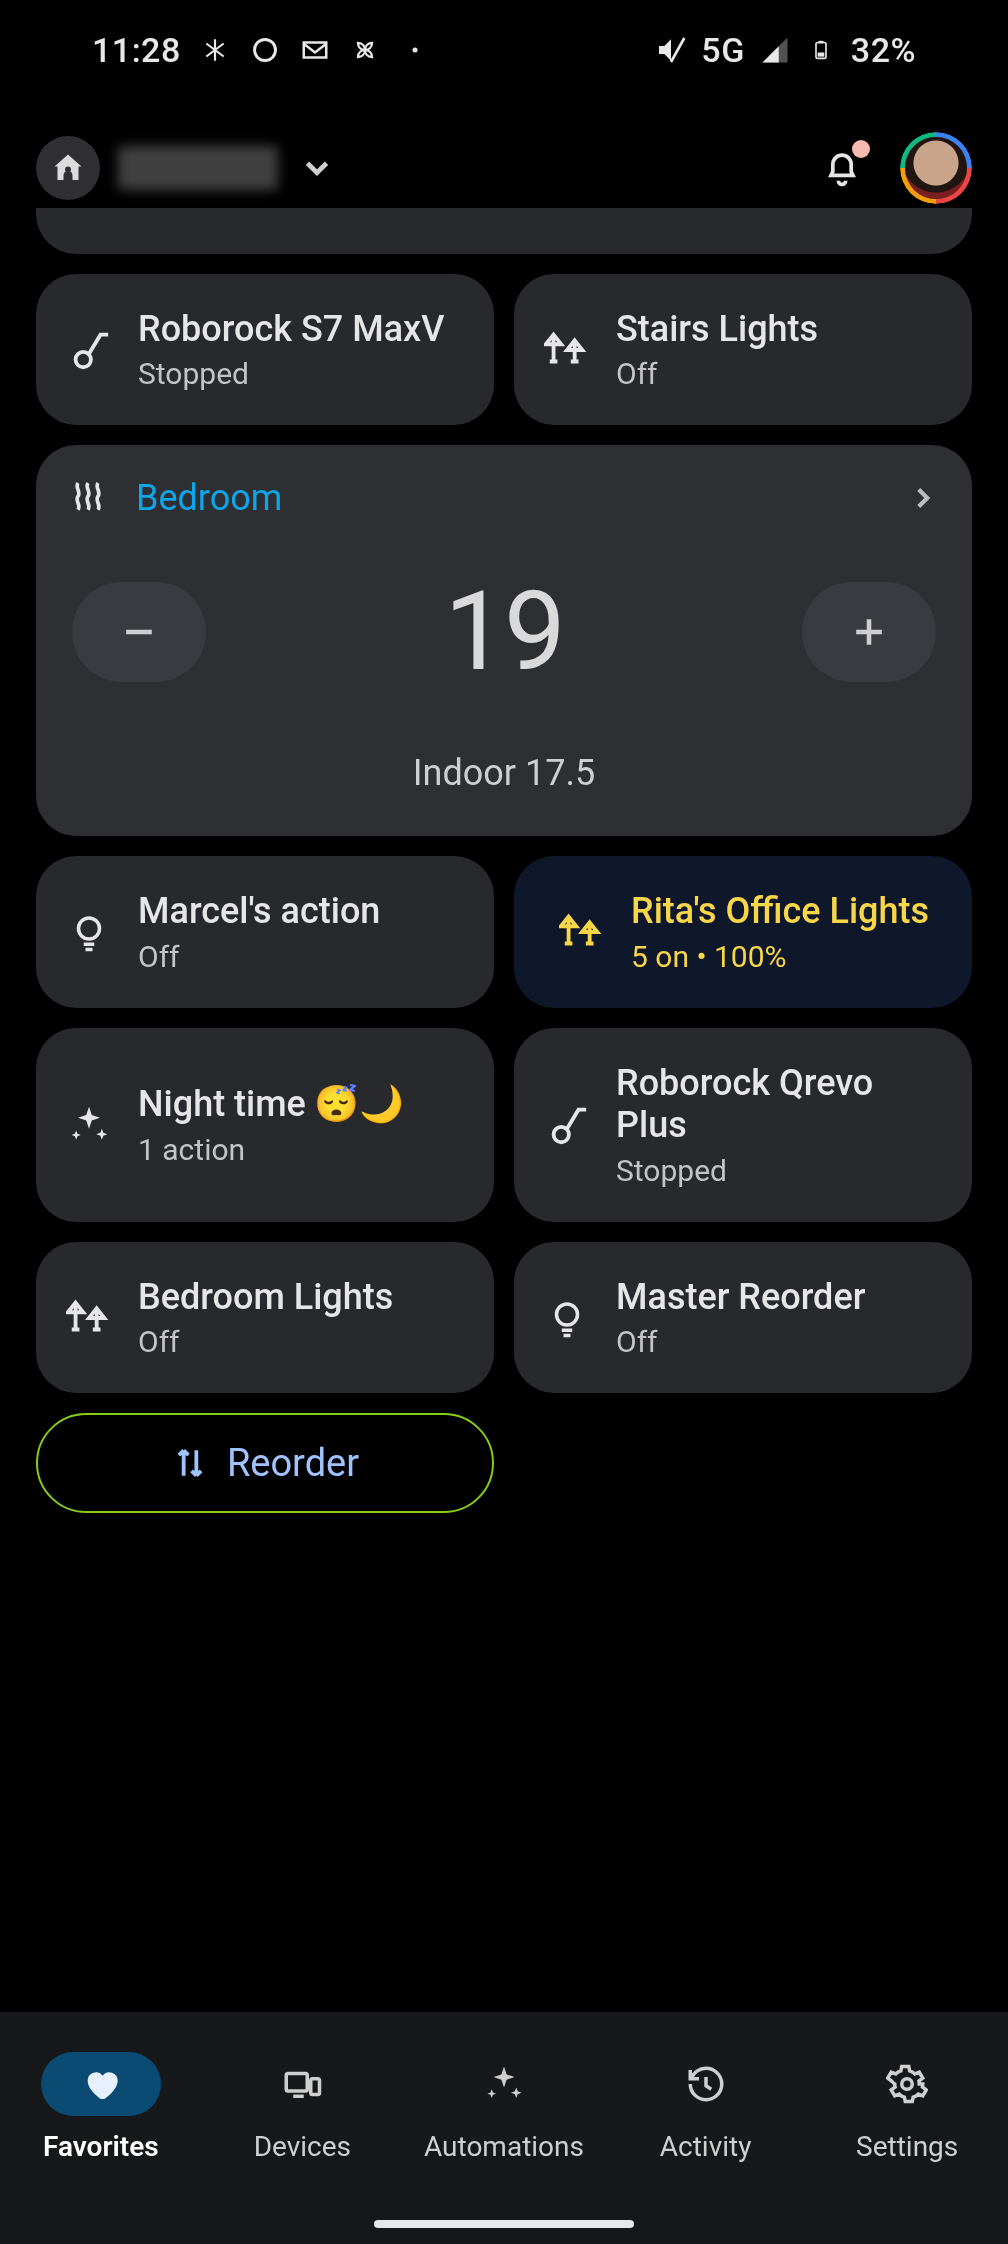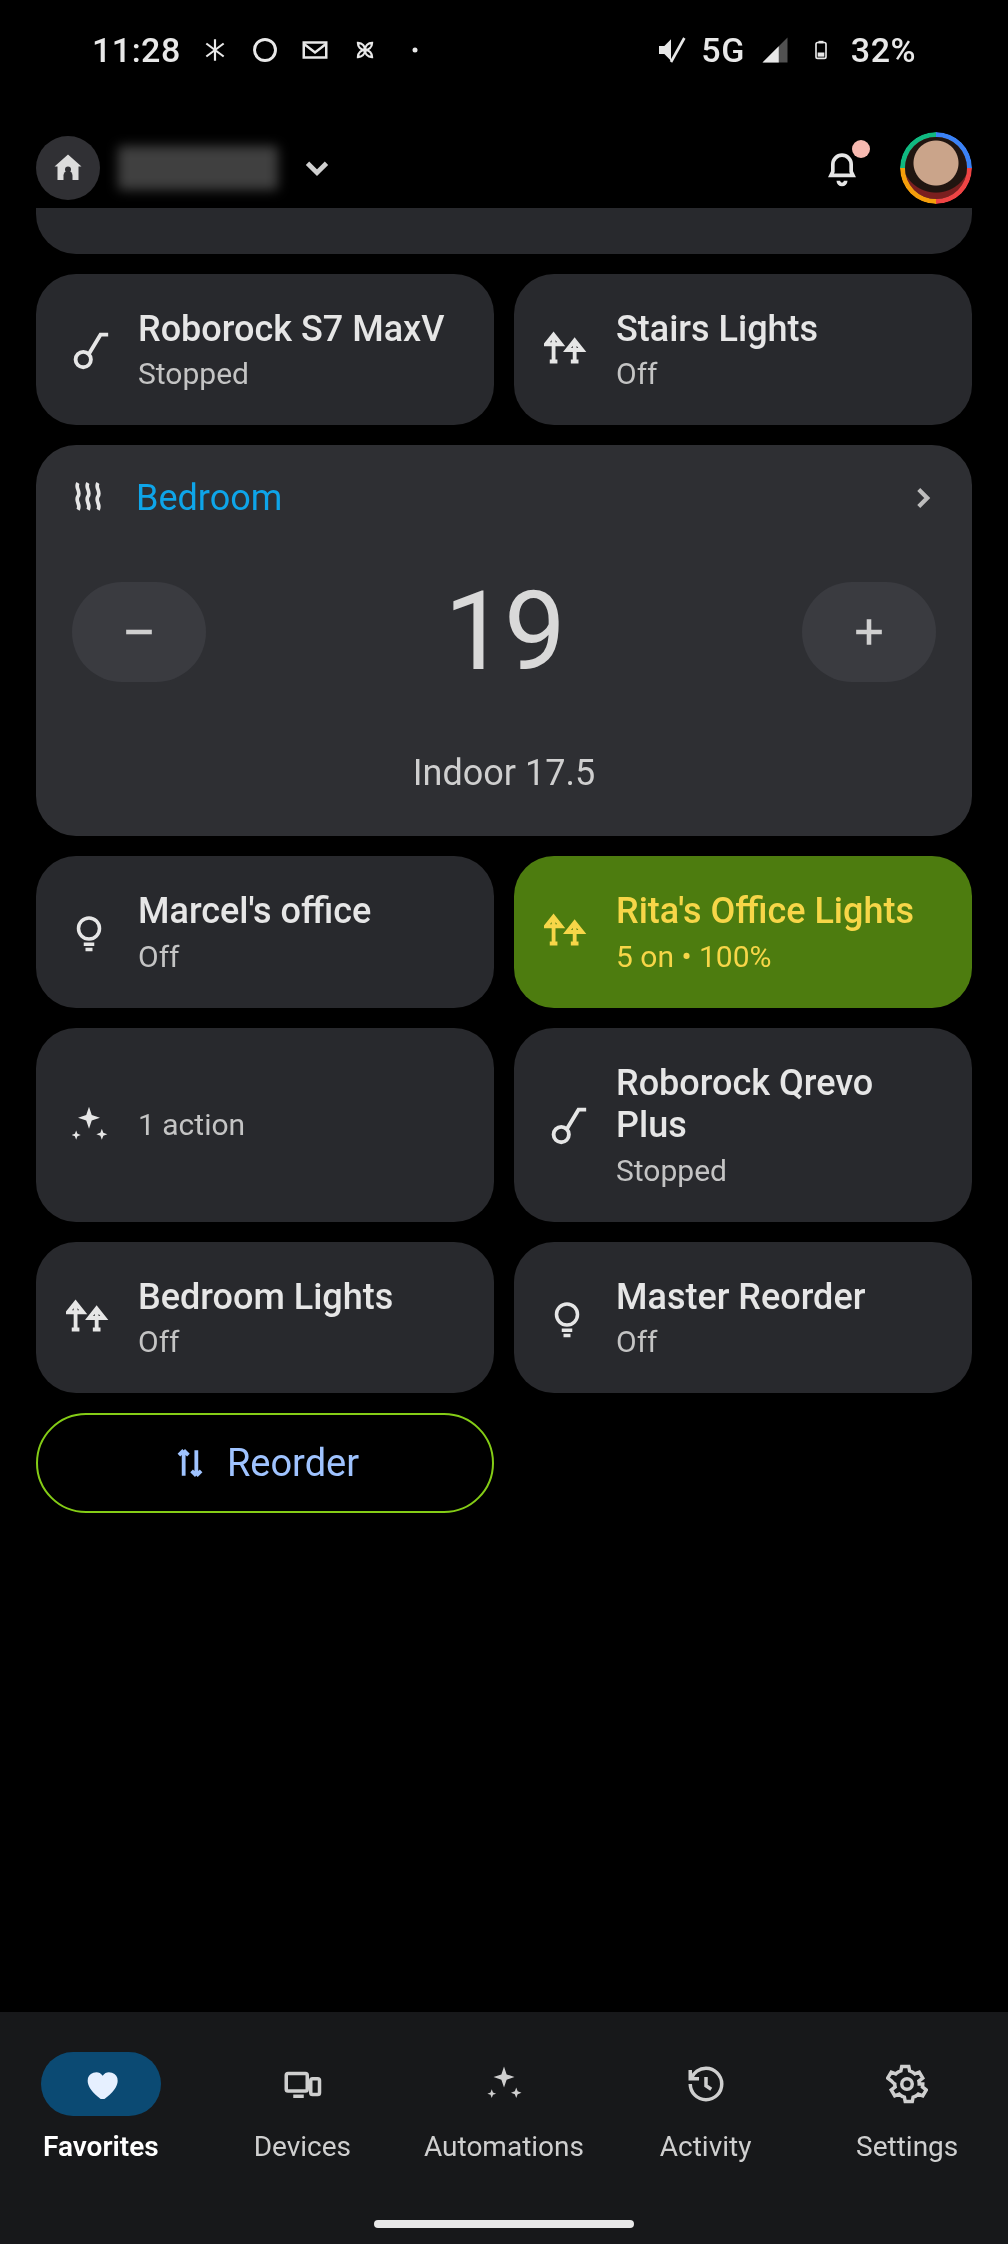--- a/index.html
+++ b/index.html
@@ -32,21 +32,21 @@
   
   .content { position:absolute; top:208px; left:36px; right:36px; bottom:260px; }
 
   .peek { height:46px; border-radius: 0 0 40px 40px; background:#28292d; margin-bottom:20px; }
 
   .row2 { display:grid; grid-template-columns: 1fr 1fr; gap:20px; }
   .tile { background:#28292d; border-radius:40px; padding:34px 28px 34px 28px; display:flex; align-items:center; gap:24px; min-height:150px; }
   .tile .txt { display:flex; flex-direction:column; gap:6px; }
   .tile .title { font-size:36px; font-weight:500; color:#e6e6e6; line-height:1.18; }
   .tile .sub   { font-size:30px; color:#c4c4c4; }
-  .tile.active { background:#4d7c0f; }
+  .tile.active { background:#0f172a;justify-content:center; }
   .tile.active .title { color:#f7d648; }
   .tile.active .sub   { color:#f7d648; }
   .tile .icn { width:50px; flex:0 0 50px; display:flex; align-items:center; justify-content:center; }
 
   
   .thermo { background:#2e2f33; border-radius:40px; margin-top:20px; padding:32px 32px 42px 32px; }
   .thermo-head { display:flex; align-items:center; gap:28px; }
   .thermo-head .room { font-size:36px; color:#0ea5e9; }
   .thermo-head .go   { margin-left:auto; }
   .thermo-mid  { display:flex; align-items:center; justify-content:space-between; margin-top:48px; padding: 0 4px; }
@@ -216,21 +216,21 @@
 
   <div class="row2 mt20">
     <div class="tile">
       <div class="icn">
         <svg viewBox="0 0 24 24" width="42" height="42" fill="none" stroke="#e6e6e6" stroke-width="2">
             <circle cx="12" cy="10" r="6"></circle>
             <path d="M9 19h6M10 22h4"></path>
           </svg>
       </div>
       <div class="txt">
-        <span class="title">Marcel's office</span>
+        <span class="title">Marcel's action</span>
         <span class="sub">Off</span>
       </div>
     </div>
     <div class="tile active">
       <div class="icn">
         <svg viewBox="0 0 24 24" width="46" height="46" fill="none" stroke="#f7d648" stroke-width="2">
             <path d="M5 4v14M3 18h4M5 4l4 5H1l4-5zM16 7v11M14 18h4M16 7l4 5h-8l4-5z"></path>
           </svg>
       </div>
       <div class="txt">
@@ -241,20 +241,21 @@
   </div>
 
   <div class="row2 mt20">
     <div class="tile">
       <div class="icn">
         <svg viewBox="0 0 24 24" width="44" height="44" fill="#e6e6e6">
             <path d="M12 2l1.5 4.5L18 8l-4.5 1.5L12 14l-1.5-4.5L6 8l4.5-1.5L12 2zM19 14l.8 2.2L22 17l-2.2.8L19 20l-.8-2.2L16 17l2.2-.8L19 14zM5 15l.7 1.8L7.5 17.5l-1.8.7L5 20l-.7-1.8L2.5 17.5l1.8-.7L5 15z"></path>
           </svg>
       </div>
       <div class="txt">
+        <span class="title">Night time 😴🌙</span>
         <span class="sub">1 action</span>
       </div>
     </div>
     <div class="tile">
       <div class="icn">
         <svg viewBox="0 0 24 24" width="46" height="46" fill="none" stroke="#e6e6e6" stroke-width="2">
             <circle cx="9" cy="17" r="4"></circle>
             <path d="M12 14l6-10h4"></path>
             <path d="M9 17h.01"></path>
           </svg>

